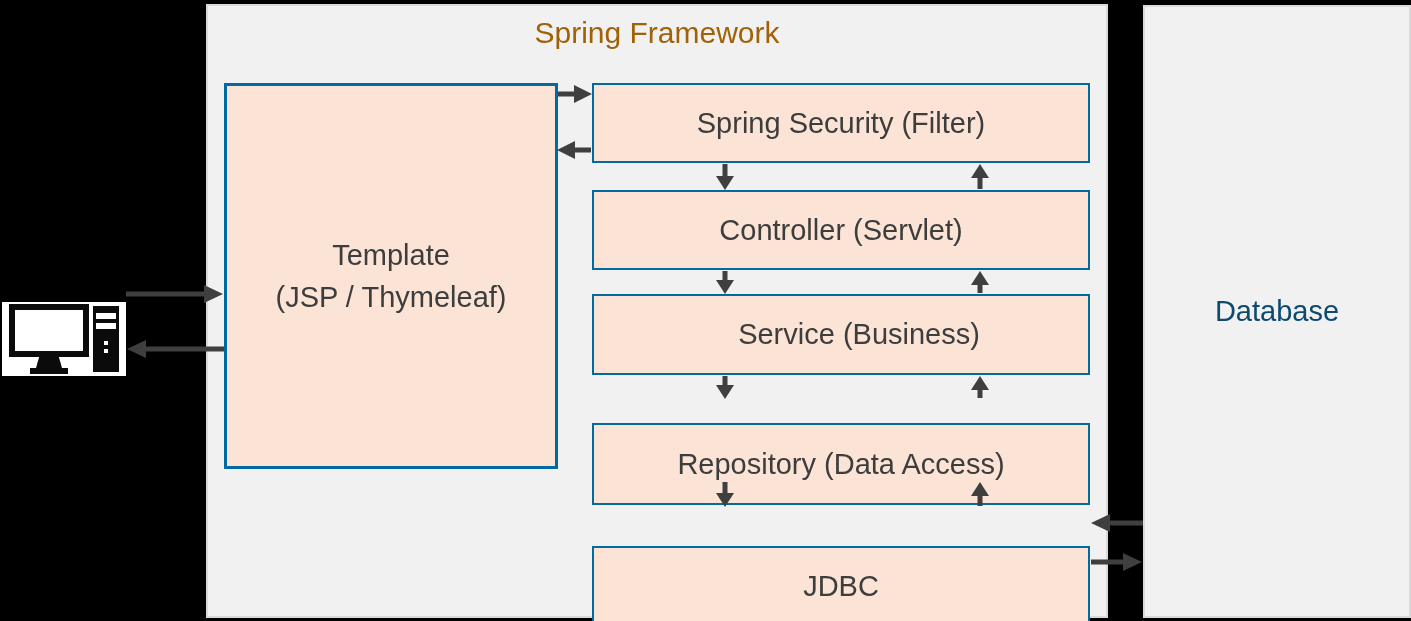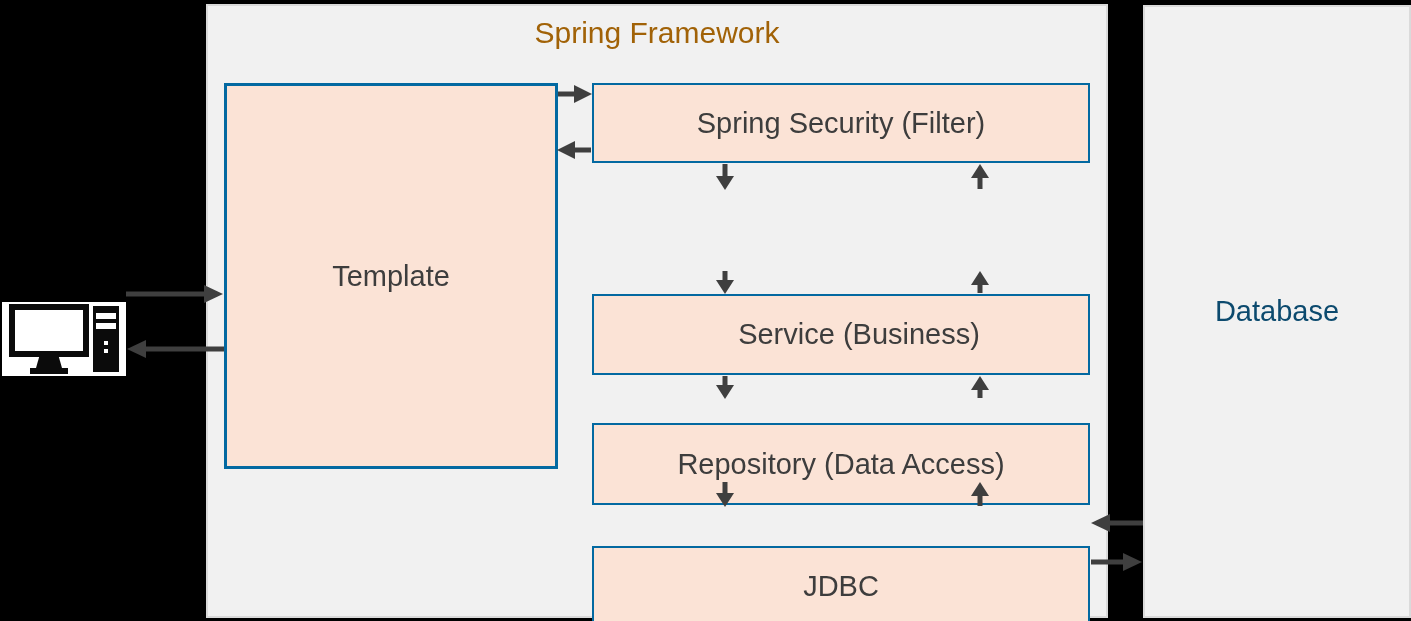--- a/index.html
+++ b/index.html
@@ -58,25 +58,29 @@
   <div id="framework" class="grayBox"></div>
   <div id="framework-title">Spring Framework</div>
 
   <div id="database" class="grayBox">
     <span id="database-label">Database</span>
   </div>
 
   <div id="template" class="orangeBox">
     <div>
       <div>Template</div>
+      <div>(JSP / Thymeleaf)</div>
     </div>
   </div>
 
   <div id="layer-security" class="orangeBox layer">
     <span>Spring Security (Filter)</span>
+  </div>
+  <div id="layer-controller" class="orangeBox layer">
+    <span>Controller (Servlet)</span>
   </div>
   <div id="layer-service" class="orangeBox layer">
     <span>Service (Business)</span>
   </div>
   <div id="layer-repository" class="orangeBox layer">
     <span>Repository (Data Access)</span>
   </div>
   <div id="layer-jdbc" class="orangeBox layer">
     <span>JDBC</span>
   </div>

